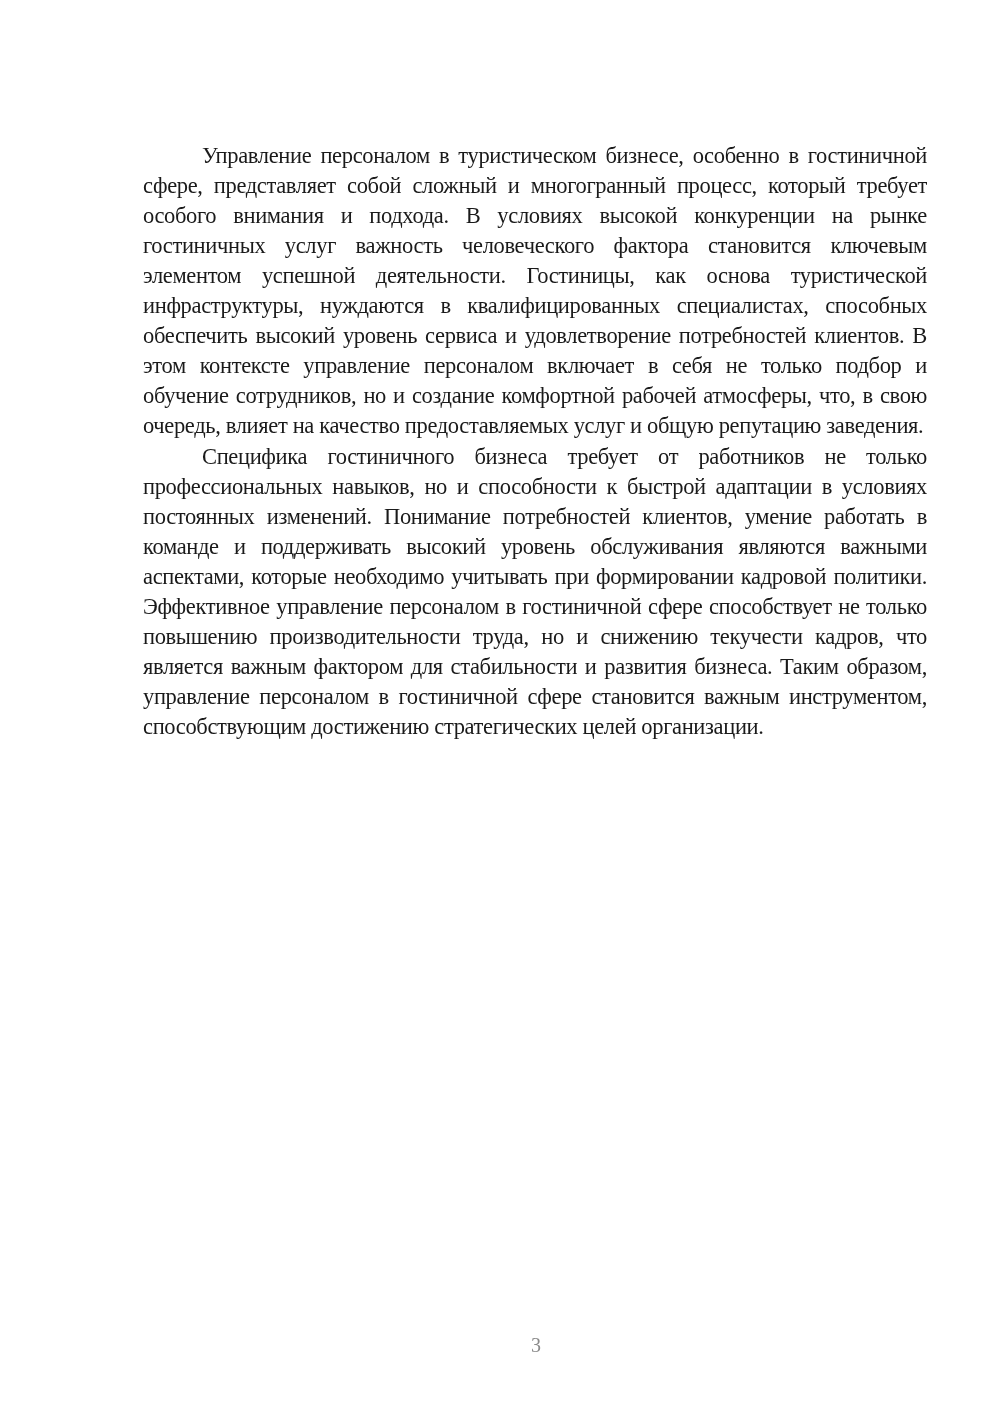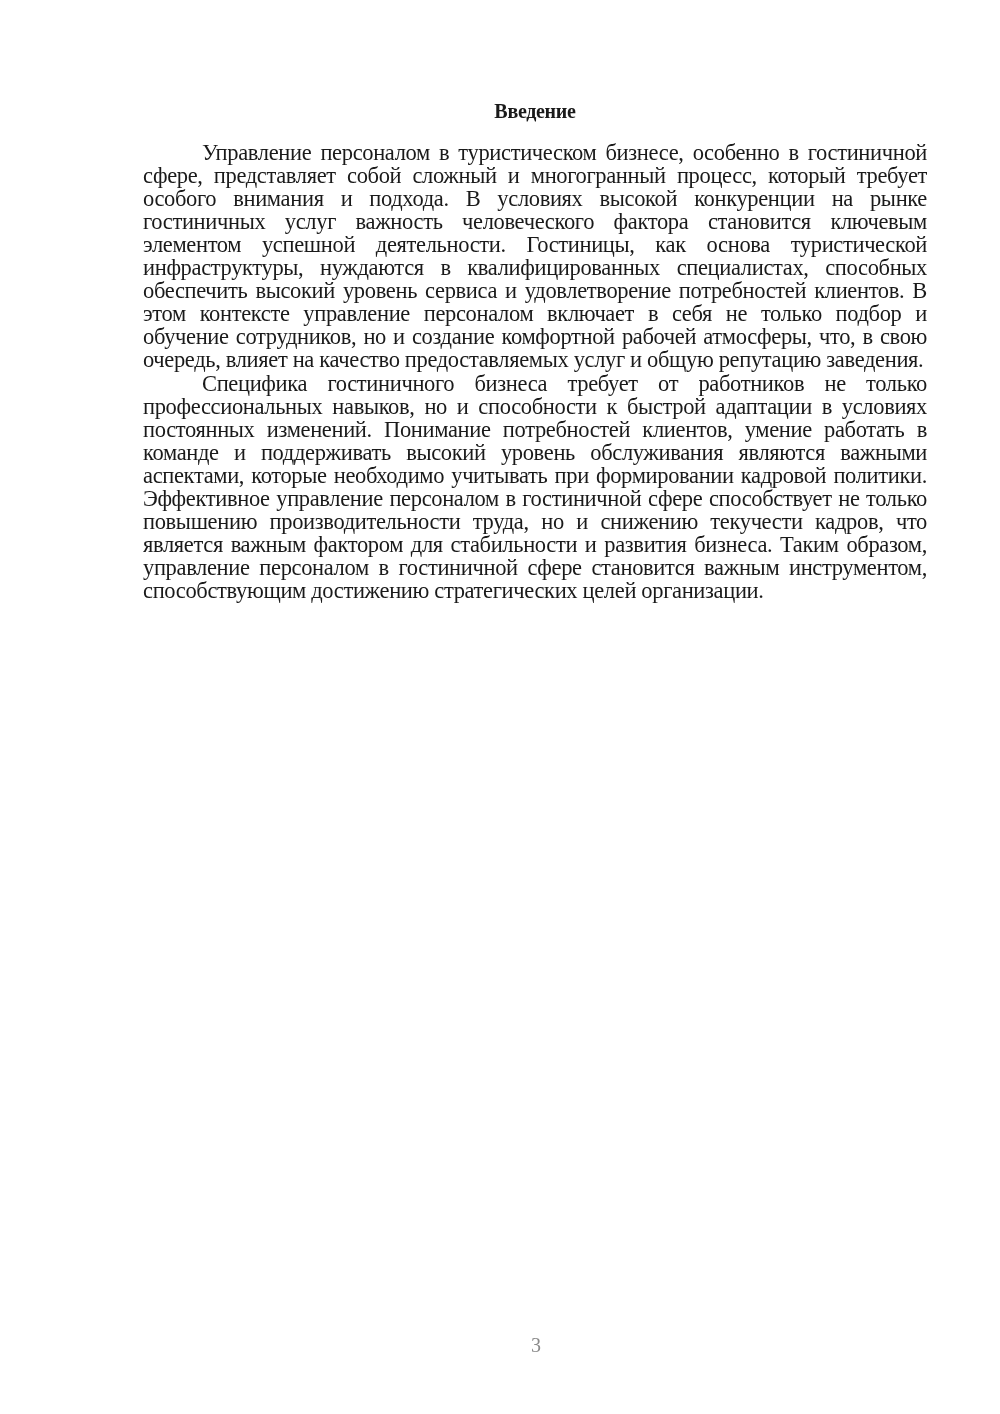--- a/index.html
+++ b/index.html
@@ -36,21 +36,21 @@
     }
     .content {
       position: absolute;
       left: 143px;
       top: 141px;
       width: 784px;
     }
     .para {
       margin: 0;
       font-size: 22.5px;
-      line-height: 23px;
+      line-height: 30px;
       text-align: justify;
       text-indent: 59px;
       letter-spacing: -0.35px;
       word-spacing: 0px;
     }
     .para + .para {
       margin-top: 1px;
     }
     .page-number {
       position: absolute;
@@ -59,21 +59,20 @@
       width: 1072px;
       text-align: center;
       font-size: 20px;
       color: #8a8a8a;
     }
   </style>
 </head>
 <body>
 
 <div class="page">
-  <div class="title">Введение</div>
 
   <div class="content">
     <p class="para">Управление персоналом в туристическом бизнесе, особенно в гостиничной сфере, представляет собой сложный и многогранный процесс, который требует особого внимания и подхода. В условиях высокой конкуренции на рынке гостиничных услуг важность человеческого фактора становится ключевым элементом успешной деятельности. Гостиницы, как основа туристической инфраструктуры, нуждаются в квалифицированных специалистах, способных обеспечить высокий уровень сервиса и удовлетворение потребностей клиентов. В этом контексте управление персоналом включает в себя не только подбор и обучение сотрудников, но и создание комфортной рабочей атмосферы, что, в свою очередь, влияет на качество предоставляемых услуг и общую репутацию заведения.</p>
     <p class="para">Специфика гостиничного бизнеса требует от работников не только профессиональных навыков, но и способности к быстрой адаптации в условиях постоянных изменений. Понимание потребностей клиентов, умение работать в команде и поддерживать высокий уровень обслуживания являются важными аспектами, которые необходимо учитывать при формировании кадровой политики. Эффективное управление персоналом в гостиничной сфере способствует не только повышению производительности труда, но и снижению текучести кадров, что является важным фактором для стабильности и развития бизнеса. Таким образом, управление персоналом в гостиничной сфере становится важным инструментом, способствующим достижению стратегических целей организации.</p>
   </div>
 
   <div class="page-number">3</div>
 </div>
 
 </body></html>

